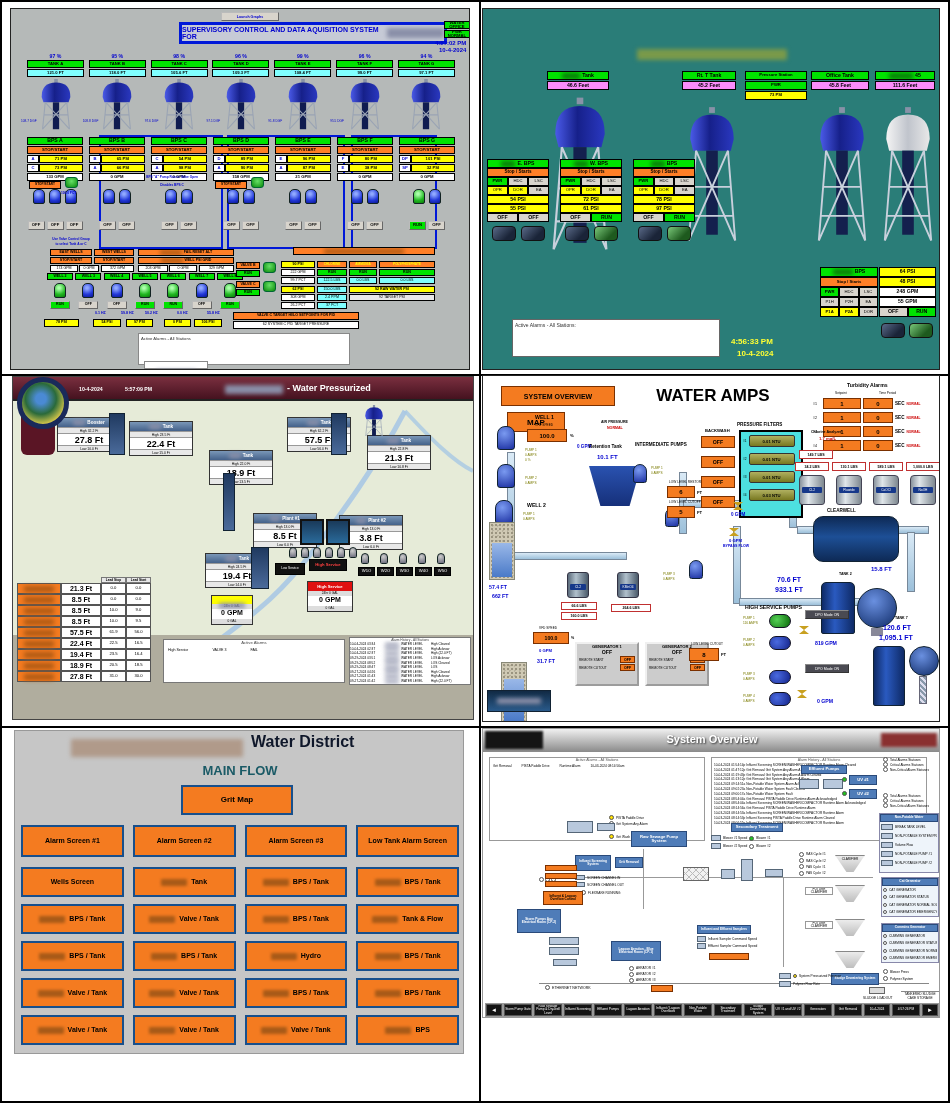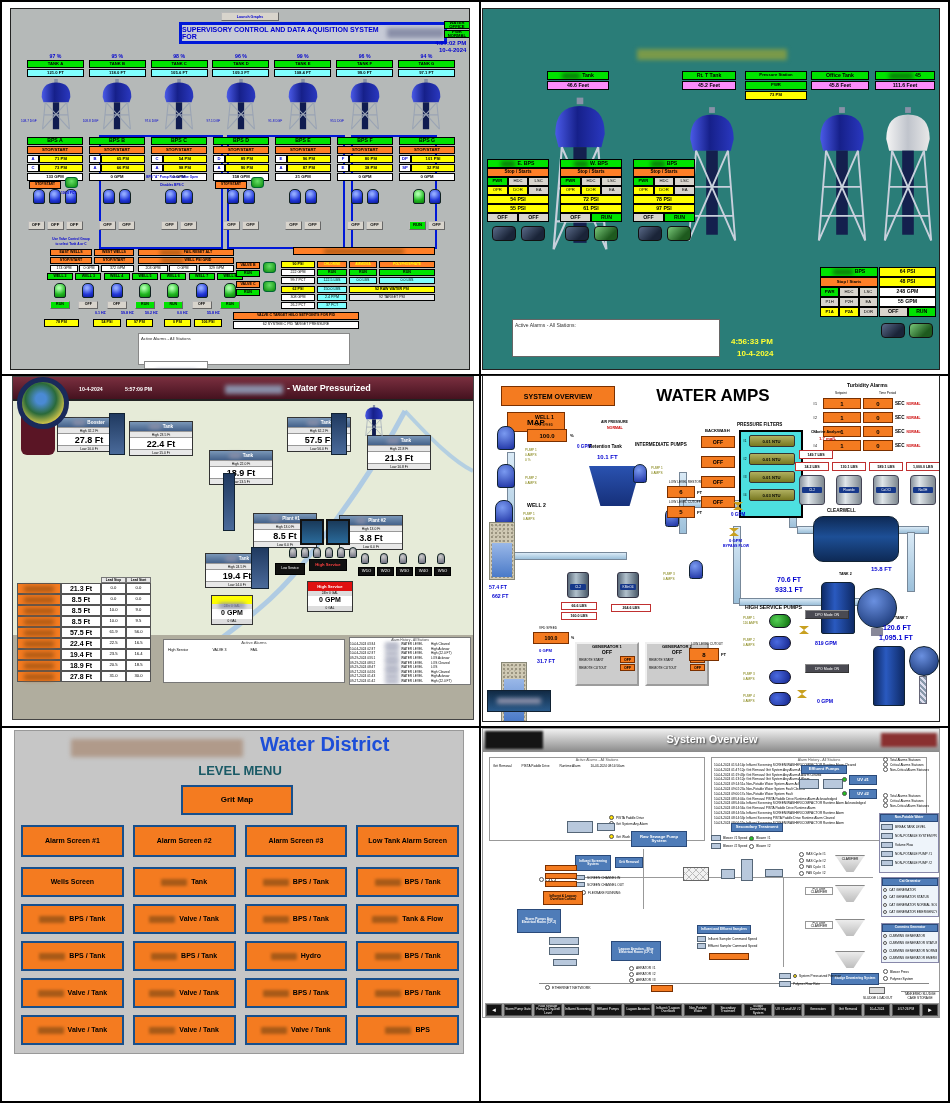--- a/index.html
+++ b/index.html
@@ -1256,22 +1256,22 @@
  <div class="ab f35 b" style="left:412px;top:240px">TANK 7</div>
  <div class="ab f7 b blu" style="left:400px;top:248px">120.6 FT</div>
  <div class="ab f7 b blu" style="left:396px;top:258px">1,095.1 FT</div>
  <div class="vt ab" style="left:390px;top:270px;width:32px;height:60px"></div>
  <div class="sp ab" style="left:426px;top:270px;width:30px;height:30px"></div>
  <div class="ab" style="left:436px;top:300px;width:8px;height:28px;background:repeating-linear-gradient(45deg,#8899aa 0 2px,#dde 2px 4px);border:1px solid #667"></div>
 </div>
 
 <div class="panel" id="p5" style="left:14px;top:730px;width:450px;height:324px;background:#c6c6c6;border:1px solid #999">
  <span class="rd rdm ab" style="left:56px;top:8px;width:172px;height:18px"></span>
- <div class="ab b" style="left:245px;top:2px;font-size:20px;color:#1d4ed8">Water District</div>
- <div class="ab b f13" style="left:0;top:32px;width:450px;text-align:center;color:#1a5a66">LEVEL MENU</div>
+ <div class="ab b" style="left:236px;top:2px;font-size:16px;color:#0f172a">Water District</div>
+ <div class="ab b f13" style="left:0;top:32px;width:450px;text-align:center;color:#1a5a66">MAIN FLOW</div>
  <div class="mbtn ab f8" style="left:166px;top:54px;width:112px;height:30px">Grit Map</div>
  <div class="ab" style="left:6px;top:94px;width:438px;display:flex;gap:9px" data-repeat="p5.alarms">
 
  <div style="display: contents;"><div class="mbtn f7" style="flex:1;height:32px;padding:1px">Alarm Screen #1</div></div>
       <div style="display: contents;"><div class="mbtn f7" style="flex:1;height:32px;padding:1px">Alarm Screen #2</div></div>
       <div style="display: contents;"><div class="mbtn f7" style="flex:1;height:32px;padding:1px">Alarm Screen #3</div></div>
       <div style="display: contents;"><div class="mbtn f7" style="flex:1;height:32px;padding:1px">Low Tank Alarm Screen</div></div>
     </div>
  <div class="ab" style="left:6px;top:136px;width:438px;display:grid;grid-template-columns:repeat(4,1fr);gap:7px 9px" data-repeat="p5.grid">
 

